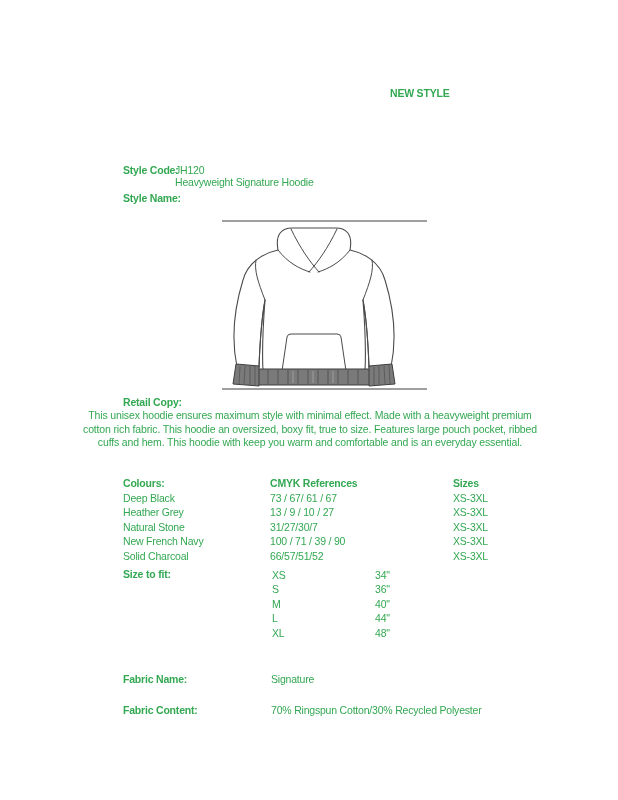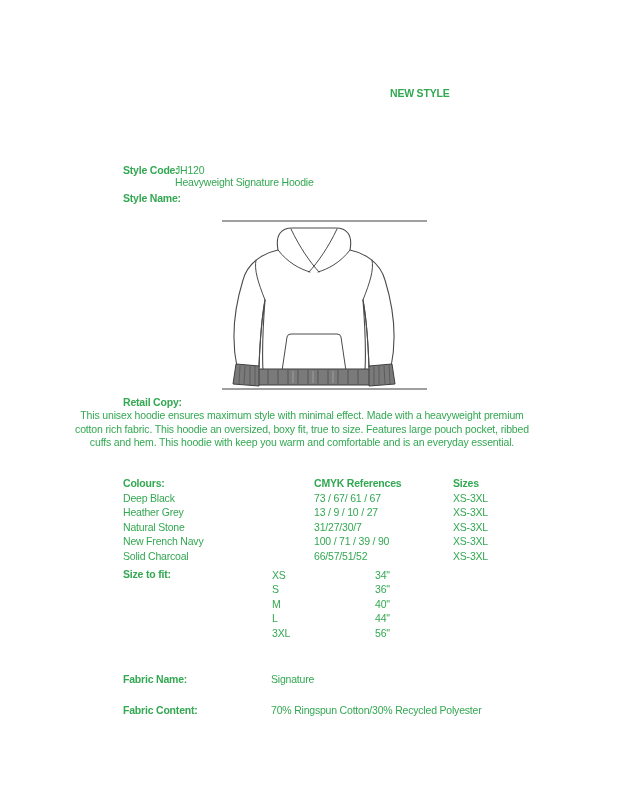--- a/index.html
+++ b/index.html
@@ -12,27 +12,27 @@
     letter-spacing:-0.2px;
   }
   .abs{position:absolute;}
   .bold{font-weight:700;}
   .note{left:390px;top:86px;font-weight:700;line-height:15px;}
   .note .u{text-decoration:underline;}
   .lbl{left:123px;font-weight:700;}
   .val-center{left:175px;width:250px;text-align:left;}
   .sketch{left:222px;top:220px;width:205px;height:170px;}
   .retail-text{
-    left:72px;top:409px;width:460px;text-align:center;
+    left:80px;top:409px;width:460px;text-align:center;
     line-height:13.6px;letter-spacing:-0.15px;
   }
   .tbl{left:0;top:476px;width:618px;}
   .trow{position:relative;height:14.5px;line-height:14.5px;width:618px;}
   .trow .c1{position:absolute;left:123px;}
-  .trow .c2{position:absolute;left:270px;margin-left:44px;}
+  .trow .c2{position:absolute;left:270px;}
   .trow .c3{position:absolute;left:453px;}
   .sizes{left:0;top:568px;width:618px;}
   .srow{position:relative;height:14.4px;line-height:14.4px;width:618px;}
   .srow .s1{position:absolute;left:272px;}
   .srow .s2{position:absolute;left:375px;}
 </style>
 </head>
 <body>
 
 <div class="abs note">
@@ -163,22 +163,22 @@
   </div>
   <div class="srow">
     <span class="s1">M</span>
     <span class="s2">40"</span>
   </div>
   <div class="srow">
     <span class="s1">L</span>
     <span class="s2">44"</span>
   </div>
   <div class="srow">
-    <span class="s1">3XL</span>
-    <span class="s2">56"</span>
+    <span class="s1">XL</span>
+    <span class="s2">48"</span>
   </div>
 </div>
 
 <div class="abs lbl" style="top:673px">Fabric Name:</div>
 <div class="abs" style="left:271px;top:673px">Signature</div>
 
 <div class="abs lbl" style="top:704px">Fabric Content:</div>
 <div class="abs" style="left:271px;top:704px">70% Ringspun Cotton/30% Recycled Polyester</div>
 
 </body></html>

